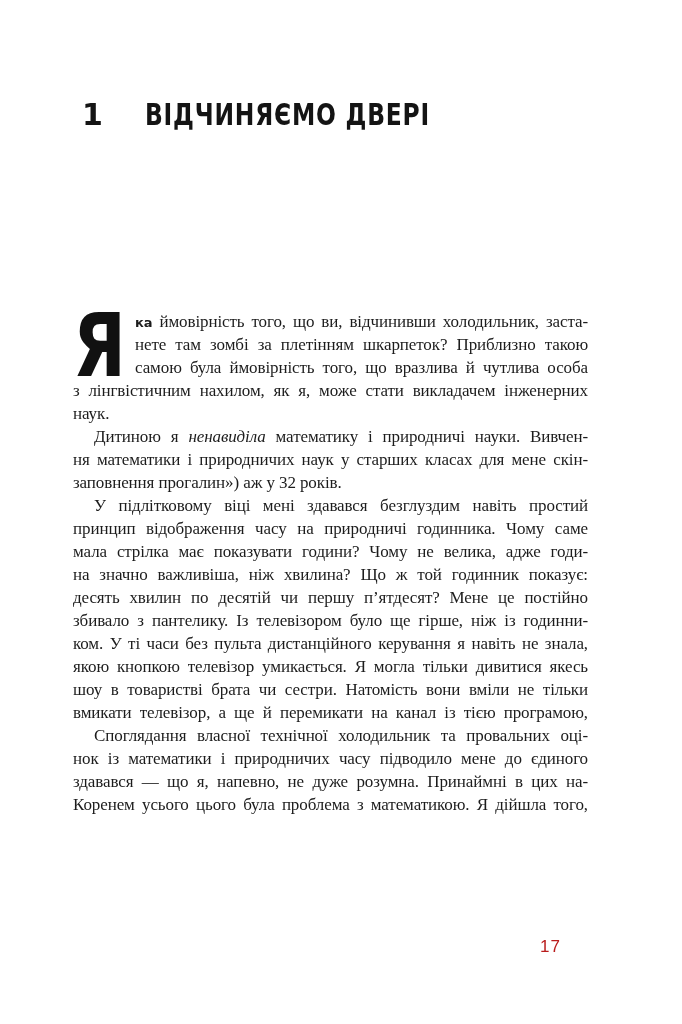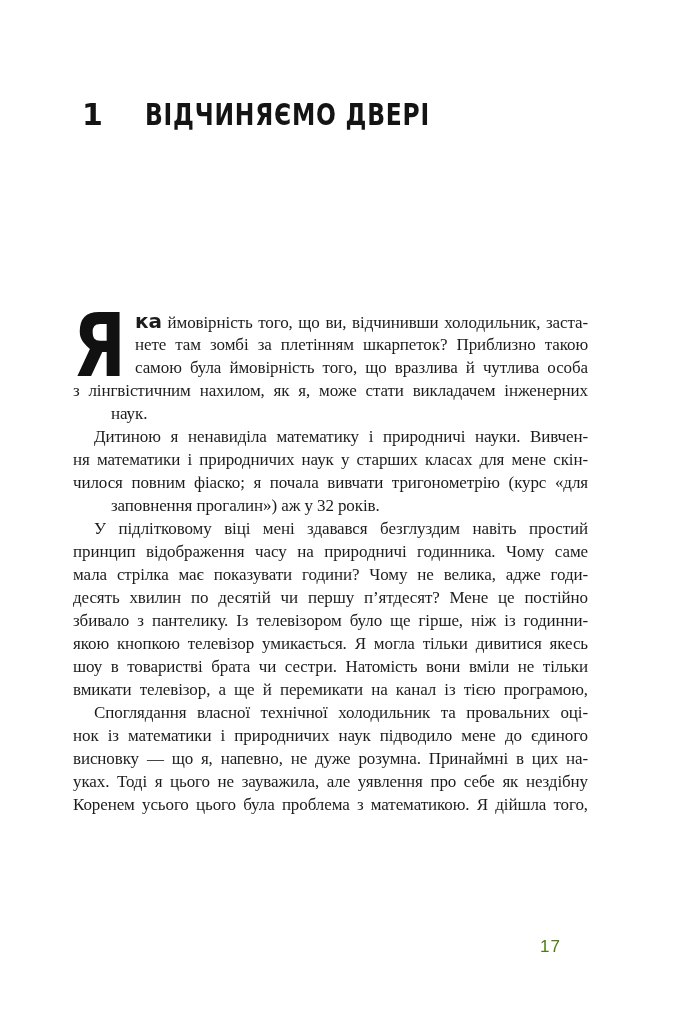--- a/index.html
+++ b/index.html
@@ -49,27 +49,27 @@
   .paragraph { margin: 0; }
   .line {
     font-size: 17px;
     line-height: 23px;
     height: 23px;
     letter-spacing: -0.1px;
     text-align: justify;
     text-align-last: justify;
   }
   .line.indent { text-indent: 21px; }
-  .line.last { text-align-last: left; margin-left: 38px; }
+  .line.last { text-align-last: left; }
   .seg-b {
     font-family: "DejaVu Sans", sans-serif;
     font-weight: bold;
-    font-size: 20px;
+    font-size: 13px;
   }
-  .seg-i { }
+  .seg-i { font-style: italic; }
   .drop-cap {
     float: left;
     width: 50px;
     height: 64px;
     margin: 4px 12px 0 0;
   }
   .drop-cap span {
     display: block;
     font-family: "DejaVu Sans", sans-serif;
     font-weight: bold;
@@ -79,21 +79,21 @@
     transform-origin: 0 0;
     color: #111111;
   }
   .page-number {
     position: absolute;
     left: 540px;
     top: 937px;
     font-family: "Liberation Sans", sans-serif;
     font-size: 17px;
     letter-spacing: 1px;
-    color: #4d7c0f;
+    color: #b91c1c;
   }
 </style>
 </head>
 <body>
 
 <div class="page">
 
   <header class="chapter-heading">
     <span class="chapter-number">1</span>
     <h1 class="chapter-title">ВІДЧИНЯЄМО ДВЕРІ</h1>
@@ -106,37 +106,37 @@
         </div>
         <div class="line"><span class="seg-b">ка</span><span> ймовірність того, що ви, відчинивши холодильник, заста-</span></div>
         <div class="line"><span>нете там зомбі за плетінням шкарпеток? Приблизно такою</span></div>
         <div class="line"><span>самою була ймовірність того, що вразлива й чутлива особа</span></div>
         <div class="line"><span>з лінгвістичним нахилом, як я, може стати викладачем інженерних</span></div>
         <div class="line last"><span>наук.</span></div>
       </div>
       <div class="paragraph">
         <div class="line indent"><span>Дитиною я </span><span class="seg-i">ненавиділа</span><span> математику і природничі науки. Вивчен-</span></div>
         <div class="line"><span>ня математики і природничих наук у старших класах для мене скін-</span></div>
-        <div class="line"><span>чилося повним фіаско; я почала вивчати тригонометрію (курс «для</span></div>
         <div class="line last"><span>заповнення прогалин») аж у 32 років.</span></div>
       </div>
       <div class="paragraph">
         <div class="line indent"><span>У підлітковому віці мені здавався безглуздим навіть простий</span></div>
         <div class="line"><span>принцип відображення часу на природничі годинника. Чому саме</span></div>
         <div class="line"><span>мала стрілка має показувати години? Чому не велика, адже годи-</span></div>
+        <div class="line"><span>на значно важливіша, ніж хвилина? Що ж той годинник показує:</span></div>
         <div class="line"><span>десять хвилин по десятій чи першу п’ятдесят? Мене це постійно</span></div>
         <div class="line"><span>збивало з пантелику. Із телевізором було ще гірше, ніж із годинни-</span></div>
+        <div class="line"><span>ком. У ті часи без пульта дистанційного керування я навіть не знала,</span></div>
         <div class="line"><span>якою кнопкою телевізор умикається. Я могла тільки дивитися якесь</span></div>
         <div class="line"><span>шоу в товаристві брата чи сестри. Натомість вони вміли не тільки</span></div>
         <div class="line"><span>вмикати телевізор, а ще й перемикати на канал із тією програмою,</span></div>
       </div>
       <div class="paragraph">
         <div class="line indent"><span>Споглядання власної технічної холодильник та провальних оці-</span></div>
-        <div class="line"><span>нок із математики і природничих наук підводило мене до єдиного</span></div>
-        <div class="line"><span>висновку — що я, напевно, не дуже розумна. Принаймні в цих на-</span></div>
-        <div class="line"><span>уках. Тоді я цього не зауважила, але уявлення про себе як нездібну</span></div>
+        <div class="line"><span>нок із математики і природничих часу підводило мене до єдиного</span></div>
+        <div class="line"><span>здавався — що я, напевно, не дуже розумна. Принаймні в цих на-</span></div>
         <div class="line"><span>Коренем усього цього була проблема з математикою. Я дійшла того,</span></div>
       </div>
     </main>
 
   <span class="page-number">17</span>
 
 </div>
 
 </body></html>

